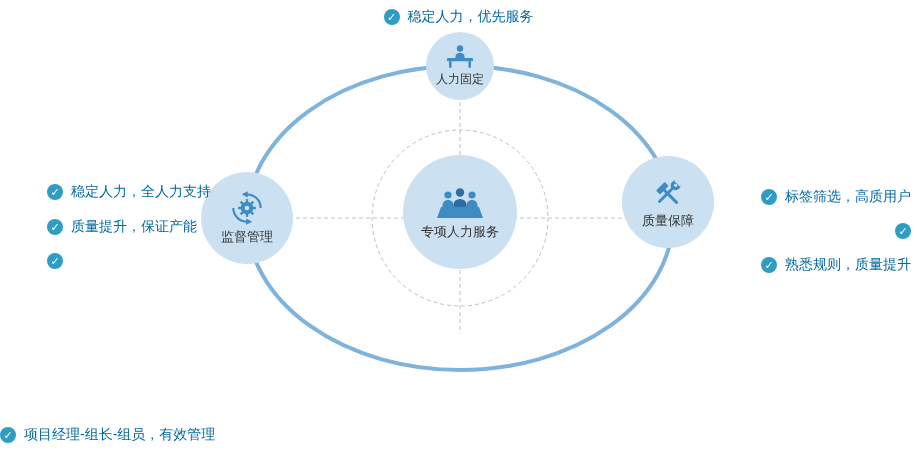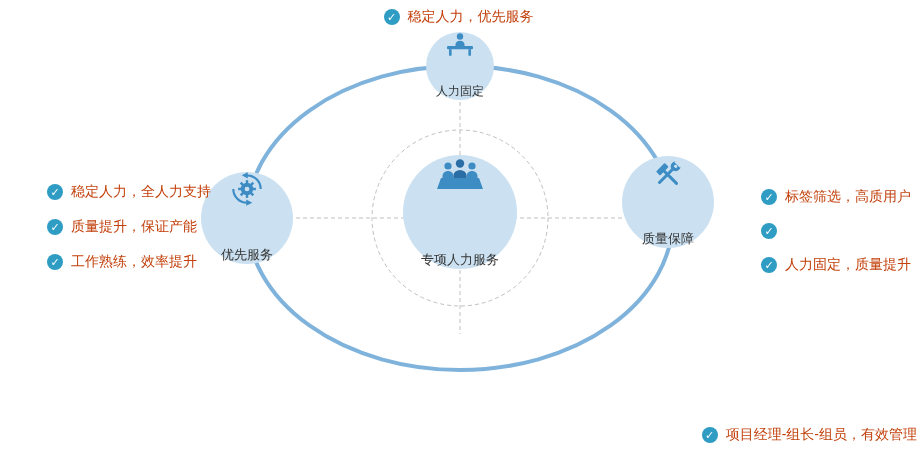--- a/index.html
+++ b/index.html
@@ -3,38 +3,38 @@
 <meta charset="utf-8">
 <style>
   html,body{margin:0;padding:0;background:#fff;}
   .stage{
     position:relative;width:917px;height:451px;background:#ffffff;overflow:hidden;
     font-family:"Liberation Sans","DejaVu Sans",sans-serif;color:#333;
   }
   svg.bg{position:absolute;left:0;top:0;}
   .node{
     position:absolute;border-radius:50%;background:#CBE1F1;
-    display:flex;flex-direction:column;align-items:center;justify-content:space-between;gap:3px;
+    display:flex;flex-direction:column;align-items:center;justify-content:center;gap:3px;
   }
   .node-top{left:426px;top:32px;width:68px;height:68px;}
   .node-bottom{left:427px;top:331px;width:66px;height:66px;}
   .node-left{left:201px;top:172px;width:92px;height:92px;}
   .node-right{left:622px;top:156px;width:92px;height:92px;}
   .node-center{left:403px;top:155px;width:114px;height:114px;}
   .node-label{font-size:12px;color:#333;white-space:nowrap;}
   .node-left .node-label,.node-right .node-label,.node-center .node-label{font-size:13px;}
   .note{
     position:absolute;display:flex;align-items:center;gap:8px;
-    font-size:14px;color:#c2410c;white-space:nowrap;
+    font-size:14px;color:#0369a1;white-space:nowrap;
   }
   .note-top{left:0;right:0;top:8px;justify-content:center;}
-  .note-bottom{left:0;right:0;top:426px;justify-content:flex-end;}
+  .note-bottom{left:0;right:0;top:426px;justify-content:flex-start;}
   .bullets{position:absolute;display:flex;flex-direction:column;gap:17px;}
   .bullets-left{left:38px;top:183px;}
-  .bullets-right{left:752px;top:188px;}
+  .bullets-right{left:752px;top:188px;align-items:flex-end;}
   .bullets .note{position:static;padding-left:9px;}
   .check{
     width:16px;height:16px;flex:0 0 16px;border-radius:50%;
     background:#2E9CC3;color:#fff;font-size:11px;line-height:16px;
     text-align:center;font-weight:bold;
   }
   .check::after{content:"\2713";}
 </style>
 </head>
 <body>
@@ -77,21 +77,21 @@
       </g>
       <g stroke="#3D8CC4" stroke-width="2.3" fill="none">
         <path d="M 32.5 18 A 14.5 14.5 0 0 0 18 3.5"></path>
         <path d="M 3.5 18 A 14.5 14.5 0 0 0 18 32.5"></path>
       </g>
       <g fill="#3D8CC4">
         <polygon points="18.8,0.2 18.8,6.8 12.4,3.5"></polygon>
         <polygon points="17.2,29.2 17.2,35.8 23.6,32.5"></polygon>
       </g>
     </svg>
-    <div class="node-label">优先服务</div>
+    <div class="node-label">监督管理</div>
   </div>
 
   <div class="node node-center">
     <svg width="50" height="36" viewBox="0 0 50 36">
       <g fill="#3D8CC4">
         <circle cx="13" cy="11" r="3.6"></circle>
         <path d="M7.5 23 v-2 a5.5 5 0 0 1 11 0 v2 z"></path>
         <circle cx="37" cy="11" r="3.6"></circle>
         <path d="M31.5 23 v-2 a5.5 5 0 0 1 11 0 v2 z"></path>
       </g>
@@ -135,31 +135,30 @@
     <div class="note">
       <span class="check"></span>
       <span>稳定人力，全人力支持</span>
     </div>
     <div class="note">
       <span class="check"></span>
       <span>质量提升，保证产能</span>
     </div>
     <div class="note">
       <span class="check"></span>
-      <span>工作熟练，效率提升</span>
     </div>
   </div>
 
   <div class="bullets bullets-right">
     <div class="note">
       <span class="check"></span>
       <span>标签筛选，高质用户</span>
     </div>
     <div class="note">
       <span class="check"></span>
     </div>
     <div class="note">
       <span class="check"></span>
-      <span>人力固定，质量提升</span>
+      <span>熟悉规则，质量提升</span>
     </div>
   </div>
 
 </div>
 
 </body></html>

